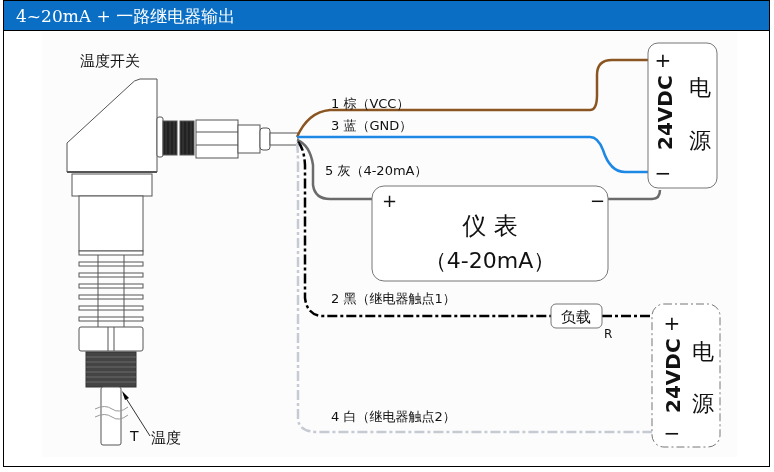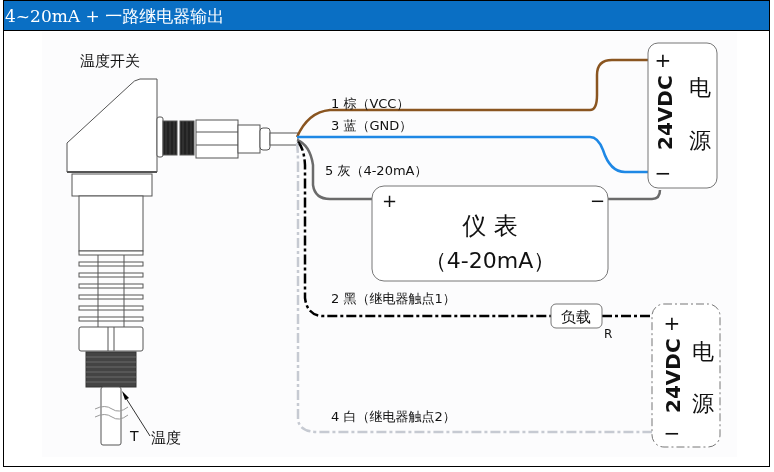--- a/index.html
+++ b/index.html
@@ -1,18 +1,18 @@
 <!DOCTYPE html>
 <html><head>
 <meta charset="utf-8">
 <style>
   html, body { margin: 0; padding: 0; background: #ffffff; }
   body { width: 774px; height: 472px; position: relative; overflow: hidden; font-family: "DejaVu Sans", sans-serif; }
   .frame { position: absolute; left: 3px; top: 0; width: 767px; height: 467px; border: 1px solid #000; box-sizing: border-box; background: #fff; }
-  .header { position: absolute; left: 0; top: 0; right: 0; height: 30px; background: #0a6fc4; border-bottom: 1px solid #000; color: #fff; font-family: "DejaVu Serif", serif; font-size: 17px; line-height: 30px; padding-left: 1px; box-sizing: border-box; }
+  .header { position: absolute; left: 0; top: 0; right: 0; height: 30px; background: #0a6fc4; border-bottom: 1px solid #000; color: #fff; font-family: "DejaVu Serif", serif; font-size: 17px; line-height: 30px; padding-left: 12px; box-sizing: border-box; }
   svg { position: absolute; left: 0; top: 0; }
   .lbl { font-family: "DejaVu Sans", sans-serif; fill: #111; }
 </style>
 </head>
 <body>
 
 <div class="frame">
   <div class="header" style="background: rgb(10, 111, 196);">4~20mA + 一路继电器输出</div>
 </div>
 

